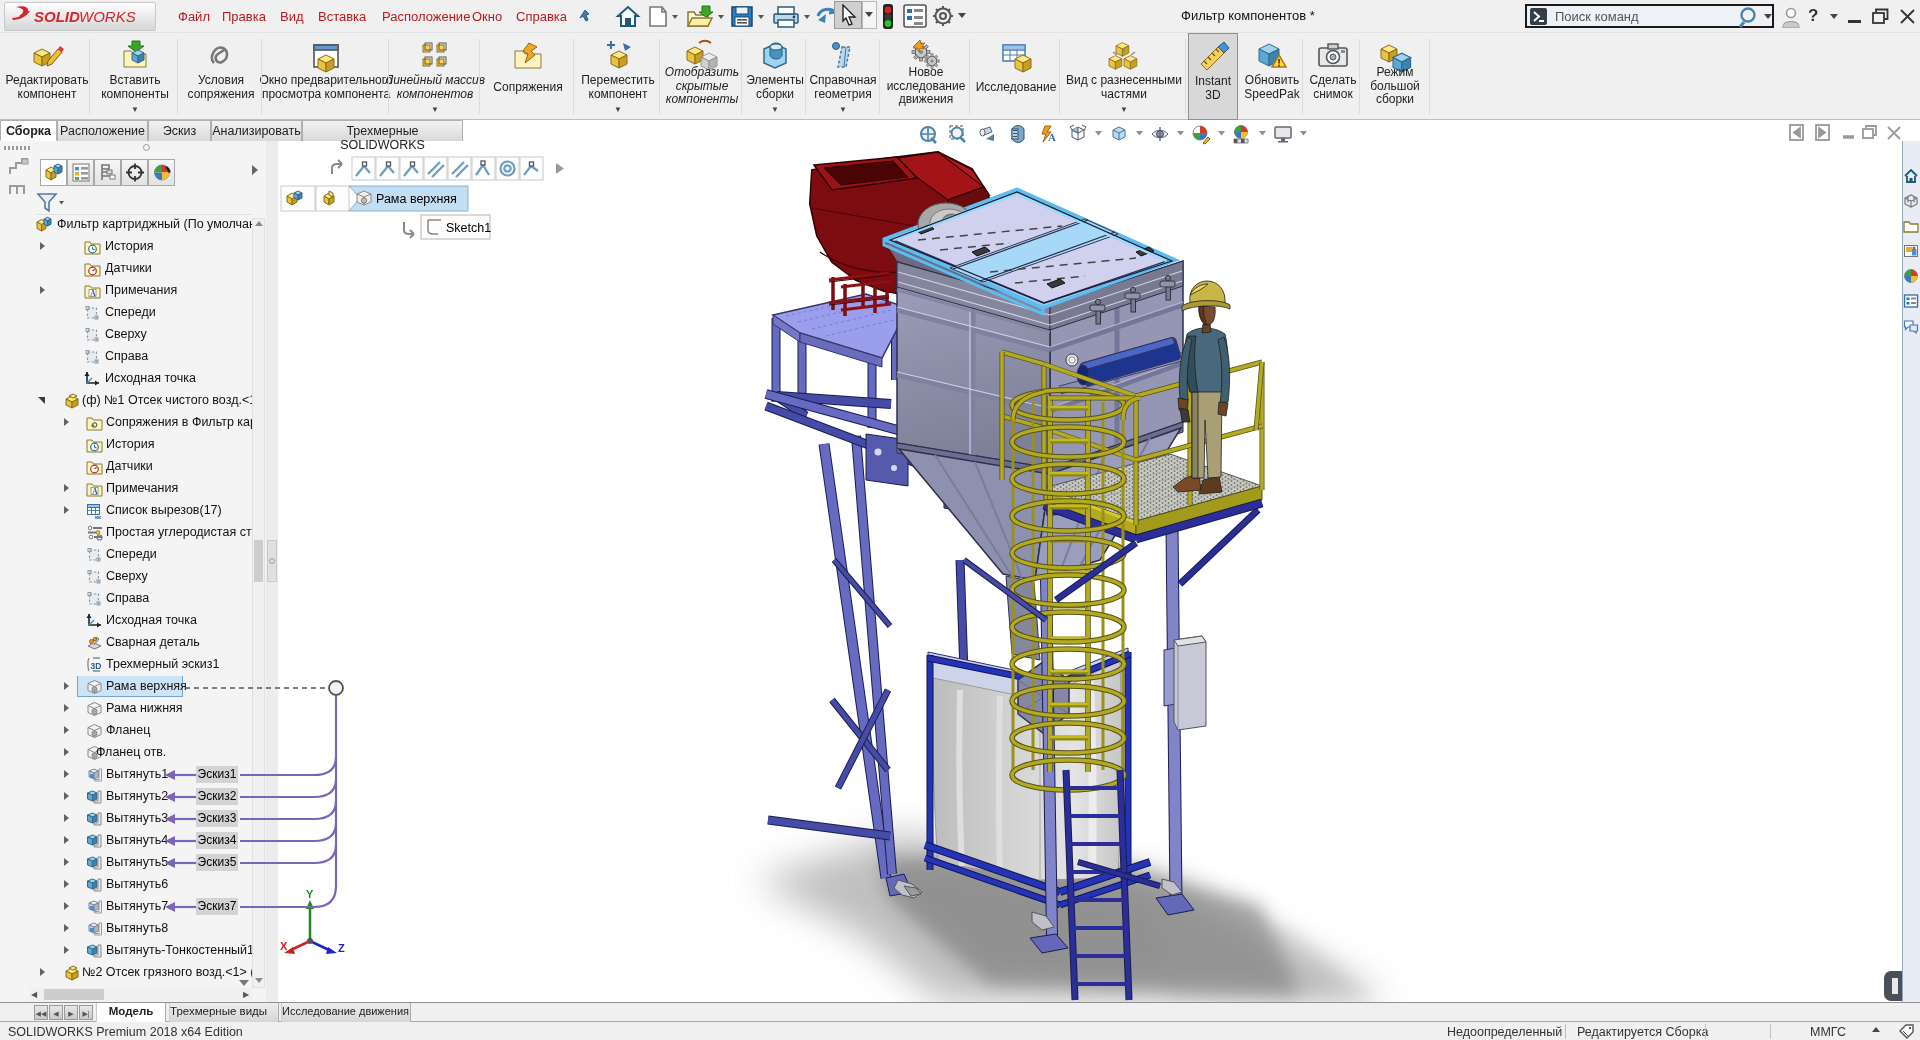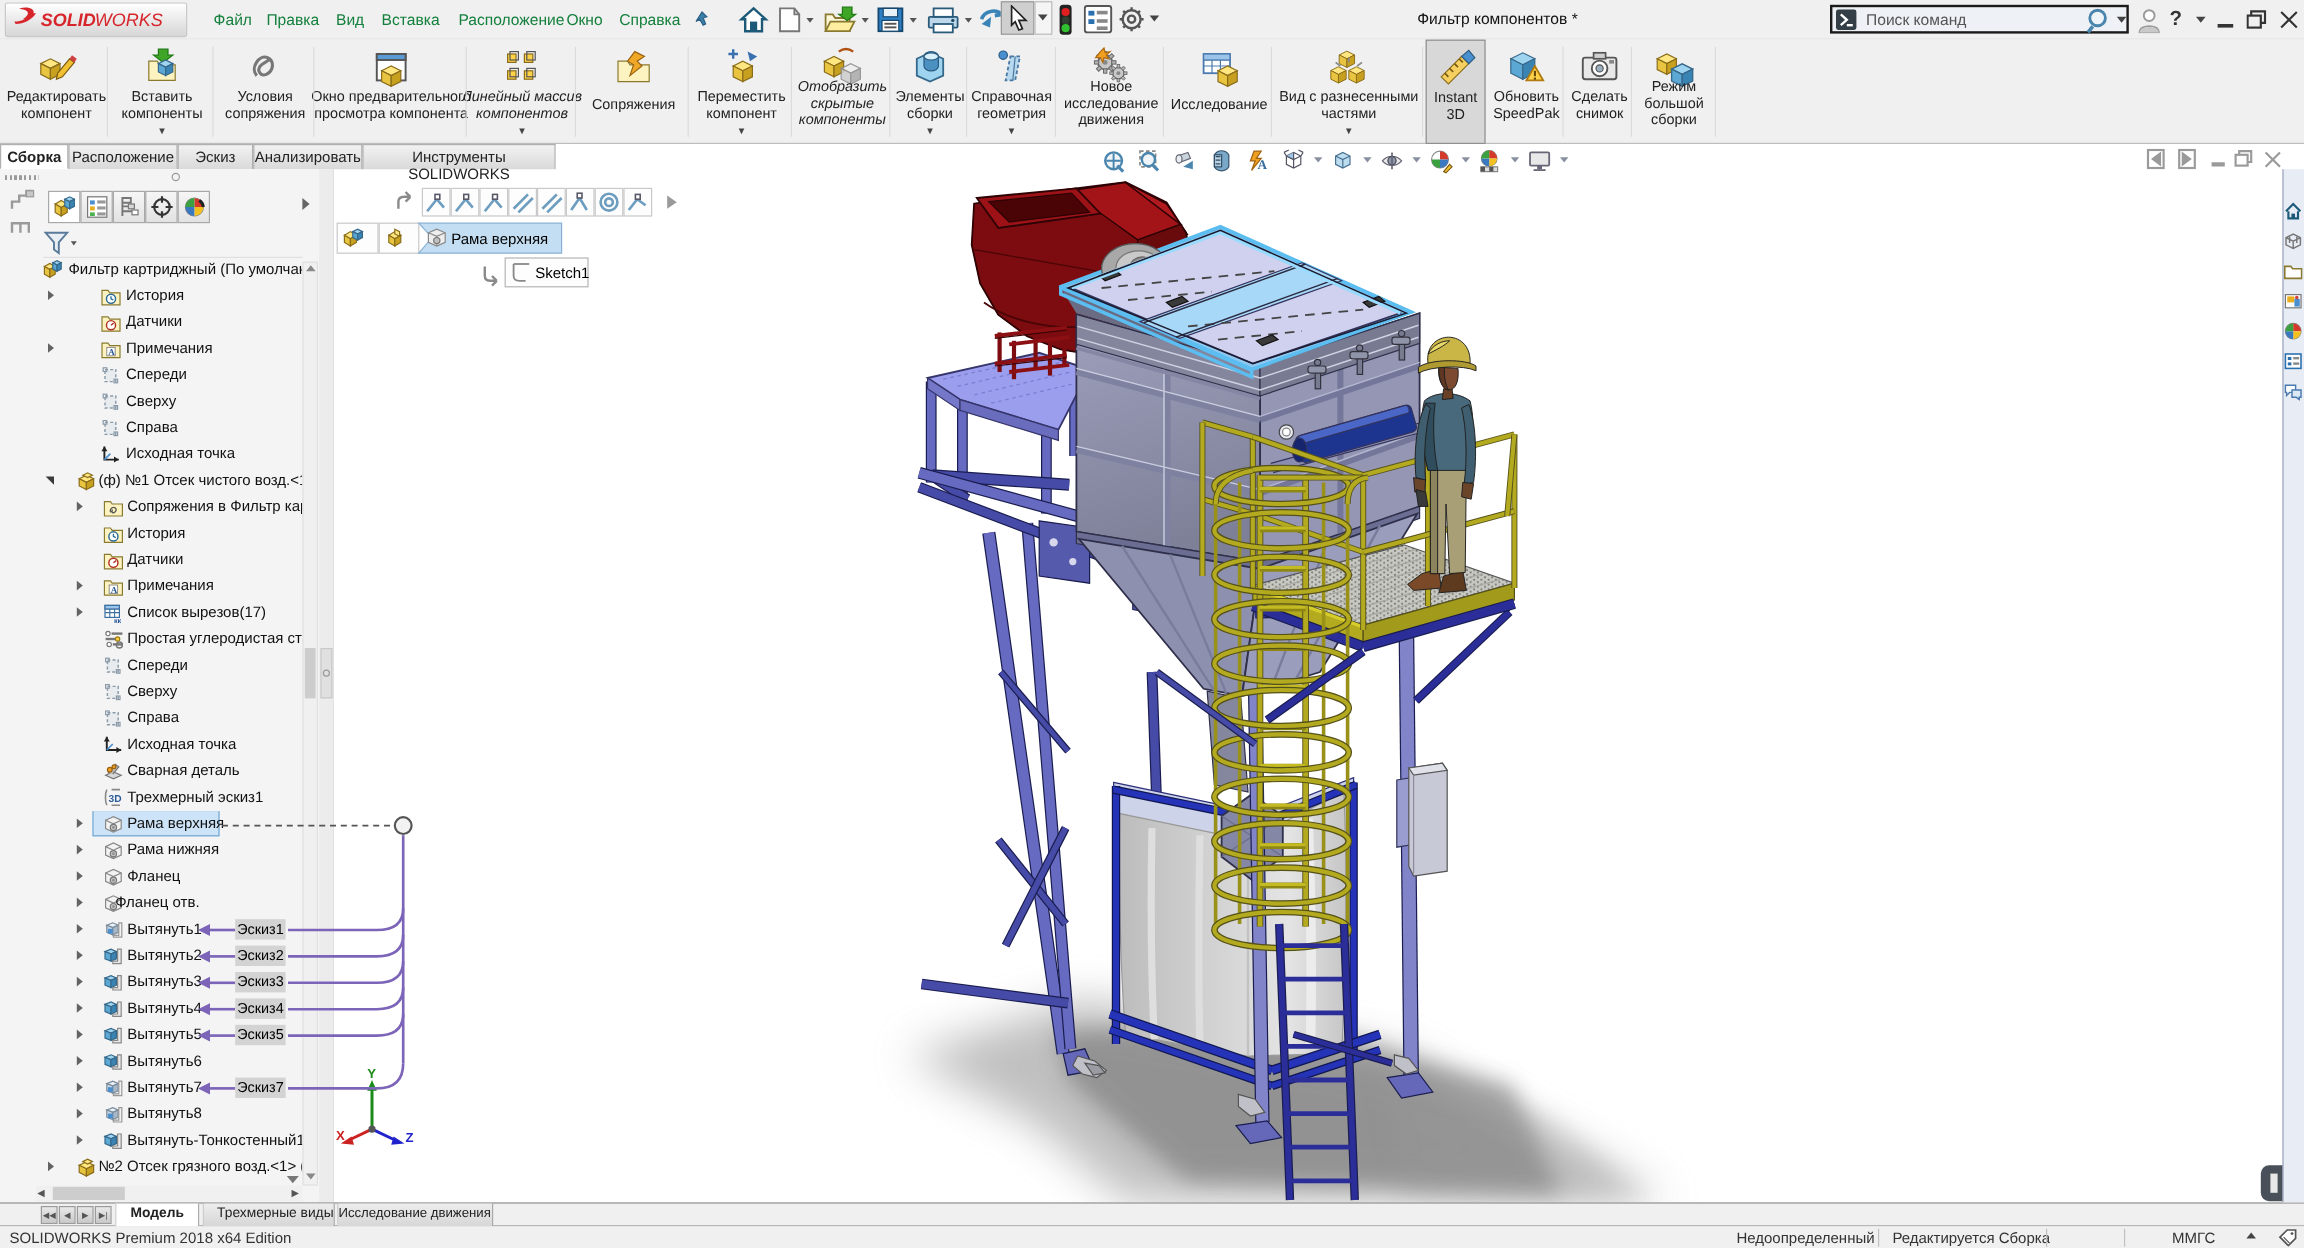--- a/index.html
+++ b/index.html
@@ -1,17 +1,17 @@
 <!DOCTYPE html>
 <html><head><meta charset="utf-8"><style>
 *{margin:0;padding:0;box-sizing:border-box}
 body{width:1920px;height:1040px;overflow:hidden;font-family:"Liberation Sans",sans-serif;background:#fff;position:relative}
 .abs{position:absolute}
 #titlebar{left:0;top:0;width:1920px;height:33px;background:#f0f0f0;border-bottom:1px solid #e3e3e3}
-.menu{font-size:13px;color:#15803d;top:9px}
+.menu{font-size:13px;color:#b91c1c;top:9px}
 #ribbon{left:0;top:33px;width:1920px;height:87px;background:#f0f0f1;border-bottom:1px solid #bdbdbd}
 .rb{position:absolute;top:33px;height:87px;text-align:center;font-size:12px;color:#222;line-height:13.5px}
 .rb .lb{position:absolute;left:50%;transform:translateX(-50%);top:66px;white-space:nowrap}
 .rsep{position:absolute;top:6px;width:1px;height:75px;background:#dcdcdc}
 .car{position:absolute;left:0;right:0;top:70px;font-size:8px;color:#444}
 #tabbar{left:0;top:120px;width:462px;height:21px;background:#f0f0f1}
 .tab{position:absolute;top:0;height:21px;padding-top:3px;font-size:12.5px;color:#222;background:linear-gradient(#f2f2f2,#d9d9d9);border:1px solid #b0b0b0;border-bottom:none}
 .tab.act{background:#fff;border-bottom:1px solid #fff;font-weight:bold}
 #lpanel{left:0;top:141px;width:278px;height:861px;background:#f4f4f5;border-right:1px solid #b5b5b5}
 .trow{position:absolute;left:0;width:252px;height:22px;font-size:12.5px;color:#111;white-space:nowrap;overflow:hidden}
@@ -369,21 +369,21 @@
 <div class="rsep" style="left:1059px;top:39px"></div>
 <div class="rsep" style="left:1185px;top:39px"></div>
 <div class="rsep" style="left:1302px;top:39px"></div>
 <div class="rsep" style="left:1359px;top:39px"></div>
 <div class="rsep" style="left:1429px;top:39px"></div>
 <div class="abs" id="tabbar"></div>
 <div class="tab act" style="left:0px;top:120px;width:57px;text-align:center">Сборка</div>
 <div class="tab" style="left:57px;top:120px;width:91px;text-align:center">Расположение</div>
 <div class="tab" style="left:148px;top:120px;width:63px;text-align:center">Эскиз</div>
 <div class="tab" style="left:211px;top:120px;width:91px;text-align:center">Анализировать</div>
-<div class="tab" style="left:302px;top:120px;width:161px;text-align:center">Инструменты SOLIDWORKS</div>
+<div class="tab" style="left:302px;top:120px;width:161px;text-align:center">Трехмерные SOLIDWORKS</div>
 <div class="abs" id="lpanel"></div>
 <div class="abs" style="left:4px;top:146px;width:28px;height:4px;background:repeating-linear-gradient(90deg,#9a9a9a 0 2px,transparent 2px 4px)"></div>
 <div class="abs" style="left:143px;top:144px;width:7px;height:7px;border:1px solid #9a9a9a;border-radius:50%"></div>
 <svg class="abs" style="left:8px;top:158px" width="22" height="20">
     <path d="M2 16 L2 10 L8 10 L8 5 L14 5 L14 1 L20 1" fill="none" stroke="#9a9a9a" stroke-width="2"></path>
     <rect x="14" y="1" width="6" height="5" fill="#c8c8c8" stroke="#9a9a9a"></rect>
   </svg>
 <svg class="abs" style="left:8px;top:182px" width="22" height="14">
     <path d="M2 12 V4 H9 V12 M9 4 H16 V12" fill="none" stroke="#9a9a9a" stroke-width="2"></path>
   </svg>
@@ -772,21 +772,21 @@
 <div class="abs" style="left:30px;top:988px;width:222px;height:13px;background:#f0f0f0"></div>
 <div class="abs" style="left:44px;top:989px;width:60px;height:11px;background:#cdcdcd"></div>
 <div class="abs" style="left:31px;top:990px;font-size:8px;color:#555">◀</div>
 <div class="abs" style="left:243px;top:990px;font-size:8px;color:#555">▶</div>
 <div class="abs" id="docbar"></div>
 <div class="abs" style="left:34px;top:1005px;width:14px;height:15px;background:linear-gradient(#e8e8e8,#c9c9c9);border:1px solid #9a9a9a;font-size:7px;color:#555;text-align:center;line-height:15px">◀◀</div>
 <div class="abs" style="left:49px;top:1005px;width:14px;height:15px;background:linear-gradient(#e8e8e8,#c9c9c9);border:1px solid #9a9a9a;font-size:7px;color:#555;text-align:center;line-height:15px">◀</div>
 <div class="abs" style="left:64px;top:1005px;width:14px;height:15px;background:linear-gradient(#e8e8e8,#c9c9c9);border:1px solid #9a9a9a;font-size:7px;color:#555;text-align:center;line-height:15px">▶</div>
 <div class="abs" style="left:79px;top:1005px;width:14px;height:15px;background:linear-gradient(#e8e8e8,#c9c9c9);border:1px solid #9a9a9a;font-size:7px;color:#555;text-align:center;line-height:15px">▶|</div>
 <div class="dtab act" style="left:96px;width:70px;text-align:center">Модель</div>
-<div class="dtab" style="left:169px;width:110px;text-align:right">Трехмерные виды</div>
+<div class="dtab" style="left:169px;width:110px;text-align:left">Трехмерные виды</div>
 <div class="dtab" style="left:281px;width:130px;text-align:center;font-size:11px">Исследование движения 1</div>
 <div class="abs" id="statusbar"></div>
 <div class="abs" style="left:8px;top:1025px;font-size:12.5px;color:#333">SOLIDWORKS Premium 2018 x64 Edition</div>
 <div class="abs" style="left:1447px;top:1025px;font-size:12.5px;color:#333">Недоопределенный</div>
 <div class="abs" style="left:1565px;top:1024px;width:1px;height:15px;background:#c0c0c0"></div>
 <div class="abs" style="left:1577px;top:1025px;font-size:12.5px;color:#333">Редактируется Сборка</div>
 <div class="abs" style="left:1705px;top:1024px;width:1px;height:15px;background:#c0c0c0"></div>
 <div class="abs" style="left:1770px;top:1024px;width:1px;height:15px;background:#c0c0c0"></div>
 <div class="abs" style="left:1810px;top:1025px;font-size:12.5px;color:#333">ММГС</div>
 <div class="abs" style="left:1872px;top:1027px;width:0;height:0;border-left:4px solid transparent;border-right:4px solid transparent;border-bottom:5px solid #444"></div>

